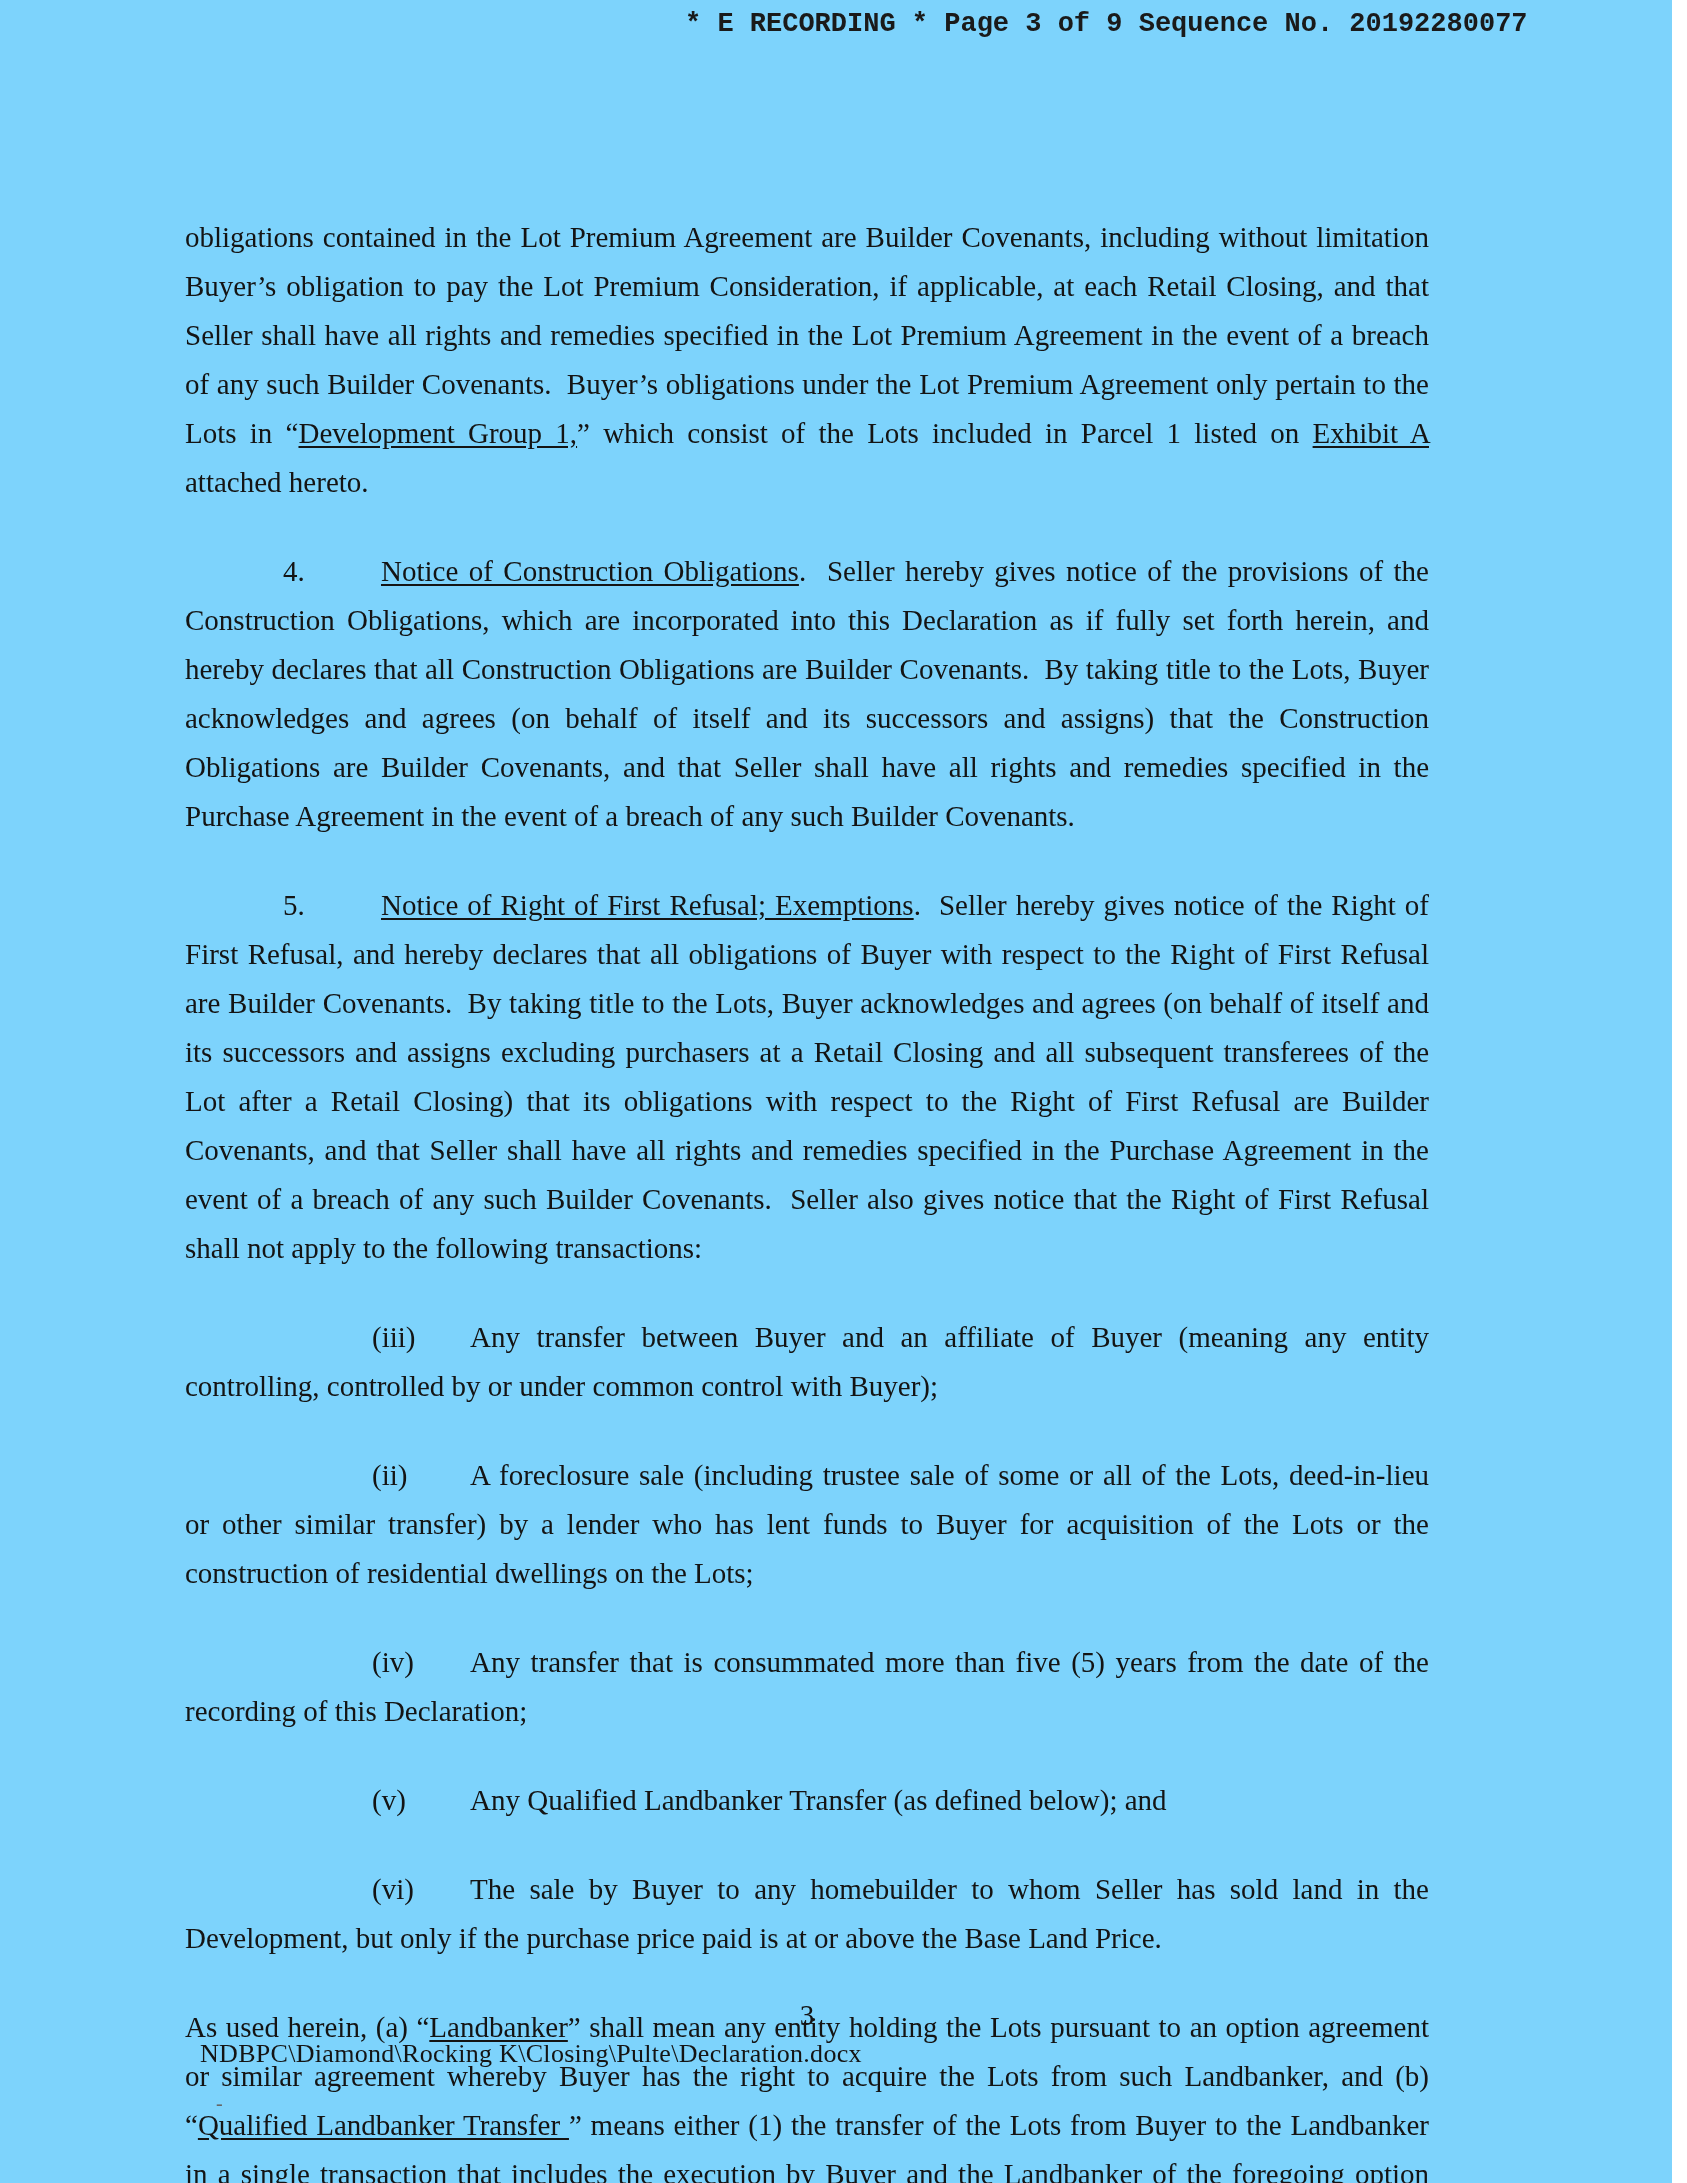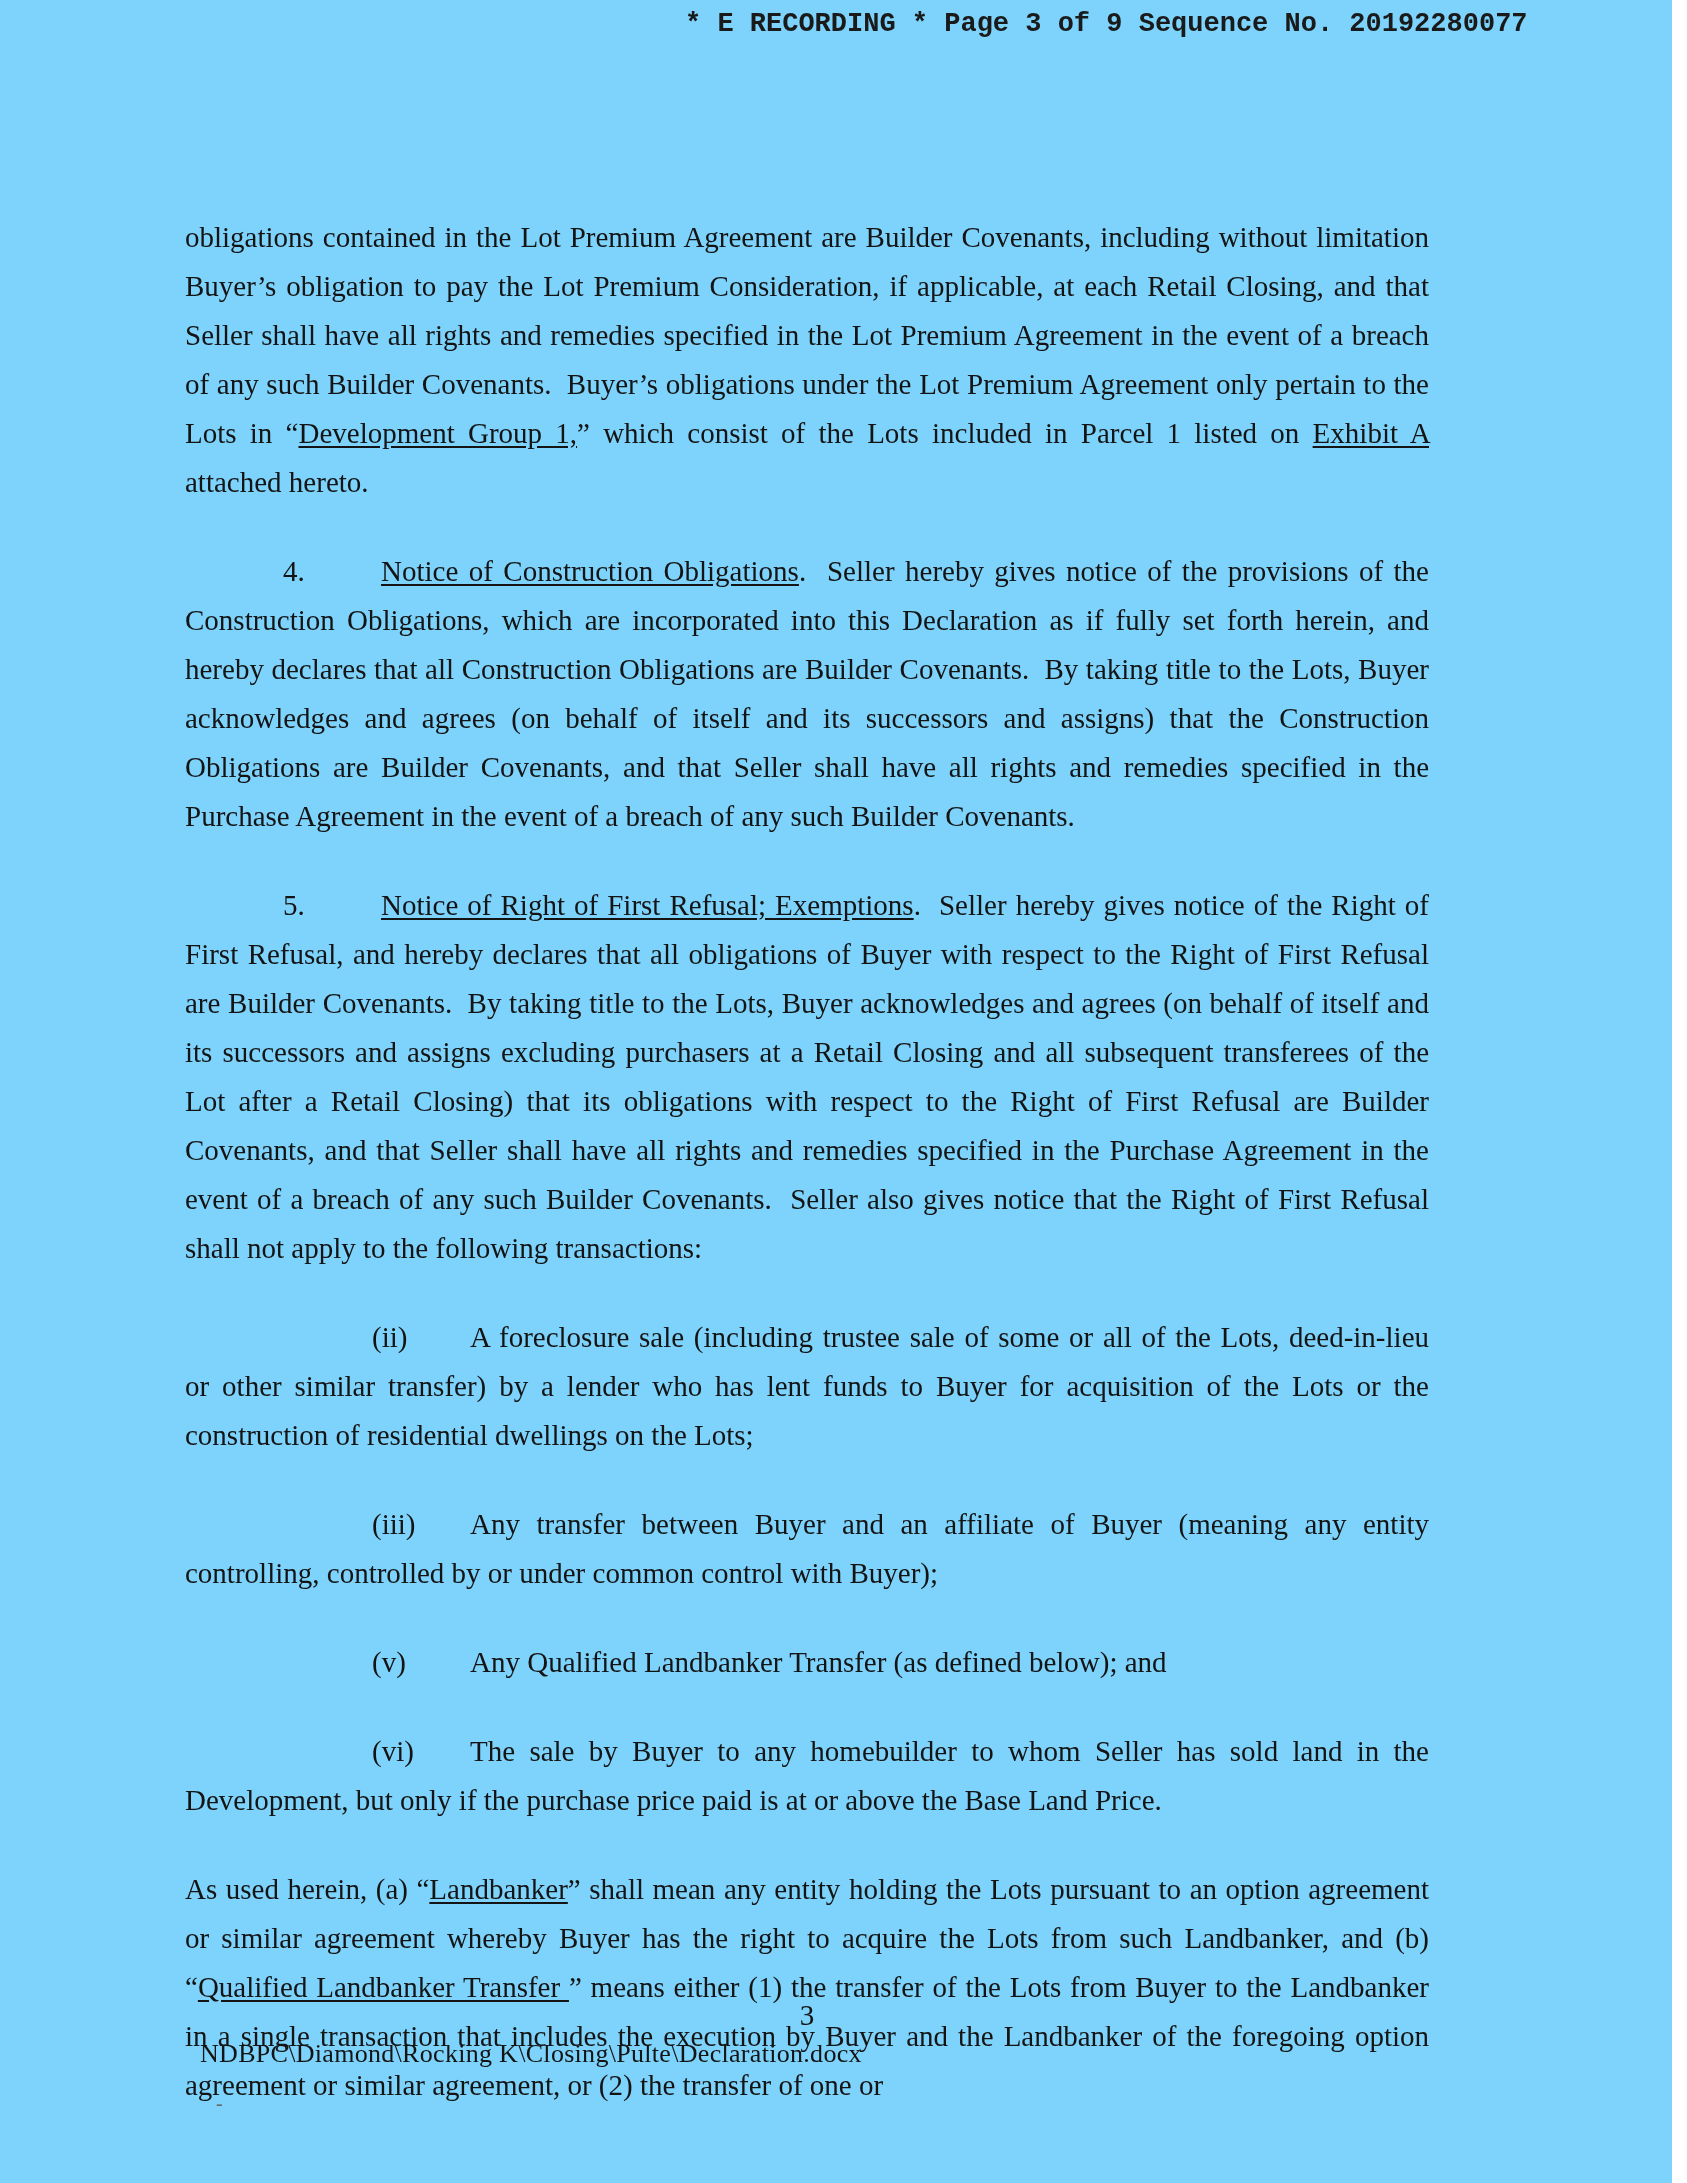--- a/index.html
+++ b/index.html
@@ -73,22 +73,23 @@
 <body>
 
 <div class="page">
 
   <div class="rec-header">* E RECORDING * Page 3 of 9 Sequence No. 20192280077</div>
 
   <div class="doc-body">
       <p class="para indent-0"><span>obligations contained in the Lot Premium Agreement are Builder Covenants, including without limitation Buyer’s obligation to pay the Lot Premium Consideration, if applicable, at each Retail Closing, and that Seller shall have all rights and remedies specified in the Lot Premium Agreement in the event of a breach of any such Builder Covenants.  Buyer’s obligations under the Lot Premium Agreement only pertain to the Lots in “</span><span class="u">Development Group 1,</span><span>” which consist of the Lots included in Parcel 1 listed on </span><span class="u">Exhibit A</span><span> attached hereto.</span></p>
       <p class="para indent-1"><span class="tab">4.</span><span class="u">Notice of Construction Obligations</span><span>.  Seller hereby gives notice of the provisions of the Construction Obligations, which are incorporated into this Declaration as if fully set forth herein, and hereby declares that all Construction Obligations are Builder Covenants.  By taking title to the Lots, Buyer acknowledges and agrees (on behalf of itself and its successors and assigns) that the Construction Obligations are Builder Covenants, and that Seller shall have all rights and remedies specified in the Purchase Agreement in the event of a breach of any such Builder Covenants.</span></p>
       <p class="para indent-1"><span class="tab">5.</span><span class="u">Notice of Right of First Refusal; Exemptions</span><span>.  Seller hereby gives notice of the Right of First Refusal, and hereby declares that all obligations of Buyer with respect to the Right of First Refusal are Builder Covenants.  By taking title to the Lots, Buyer acknowledges and agrees (on behalf of itself and its successors and assigns excluding purchasers at a Retail Closing and all subsequent transferees of the Lot after a Retail Closing) that its obligations with respect to the Right of First Refusal are Builder Covenants, and that Seller shall have all rights and remedies specified in the Purchase Agreement in the event of a breach of any such Builder Covenants.  Seller also gives notice that the Right of First Refusal shall not apply to the following transactions:</span></p>
+      <p class="para indent-2"><span class="tab">(iii)</span><span>Any transfer between Buyer and an affiliate of Buyer (meaning any entity controlling, controlled by or under common control with Buyer);</span></p>
       <p class="para indent-2"><span class="tab">(ii)</span><span>A foreclosure sale (including trustee sale of some or all of the Lots, deed-in-lieu or other similar transfer) by a lender who has lent funds to Buyer for acquisition of the Lots or the construction of residential dwellings on the Lots;</span></p>
-      <p class="para indent-2"><span class="tab">(iii)</span><span>Any transfer between Buyer and an affiliate of Buyer (meaning any entity controlling, controlled by or under common control with Buyer);</span></p>
+      <p class="para indent-2"><span class="tab">(iv)</span><span>Any transfer that is consummated more than five (5) years from the date of the recording of this Declaration;</span></p>
       <p class="para indent-2"><span class="tab">(v)</span><span>Any Qualified Landbanker Transfer (as defined below); and</span></p>
       <p class="para indent-2"><span class="tab">(vi)</span><span>The sale by Buyer to any homebuilder to whom Seller has sold land in the Development, but only if the purchase price paid is at or above the Base Land Price.</span></p>
       <p class="para indent-0"><span>As used herein, (a) “</span><span class="u">Landbanker</span><span>” shall mean any entity holding the Lots pursuant to an option agreement or similar agreement whereby Buyer has the right to acquire the Lots from such Landbanker, and (b) “</span><span class="u">Qualified Landbanker Transfer </span><span>” means either (1) the transfer of the Lots from Buyer to the Landbanker in a single transaction that includes the execution by Buyer and the Landbanker of the foregoing option agreement or similar agreement, or (2) the transfer of one or</span></p>
     </div>
 
   <div class="page-number">3</div>
 
   <div class="file-path">NDBPC\Diamond\Rocking K\Closing\Pulte\Declaration.docx</div>
 
   <div class="scan-artifact">-</div>

